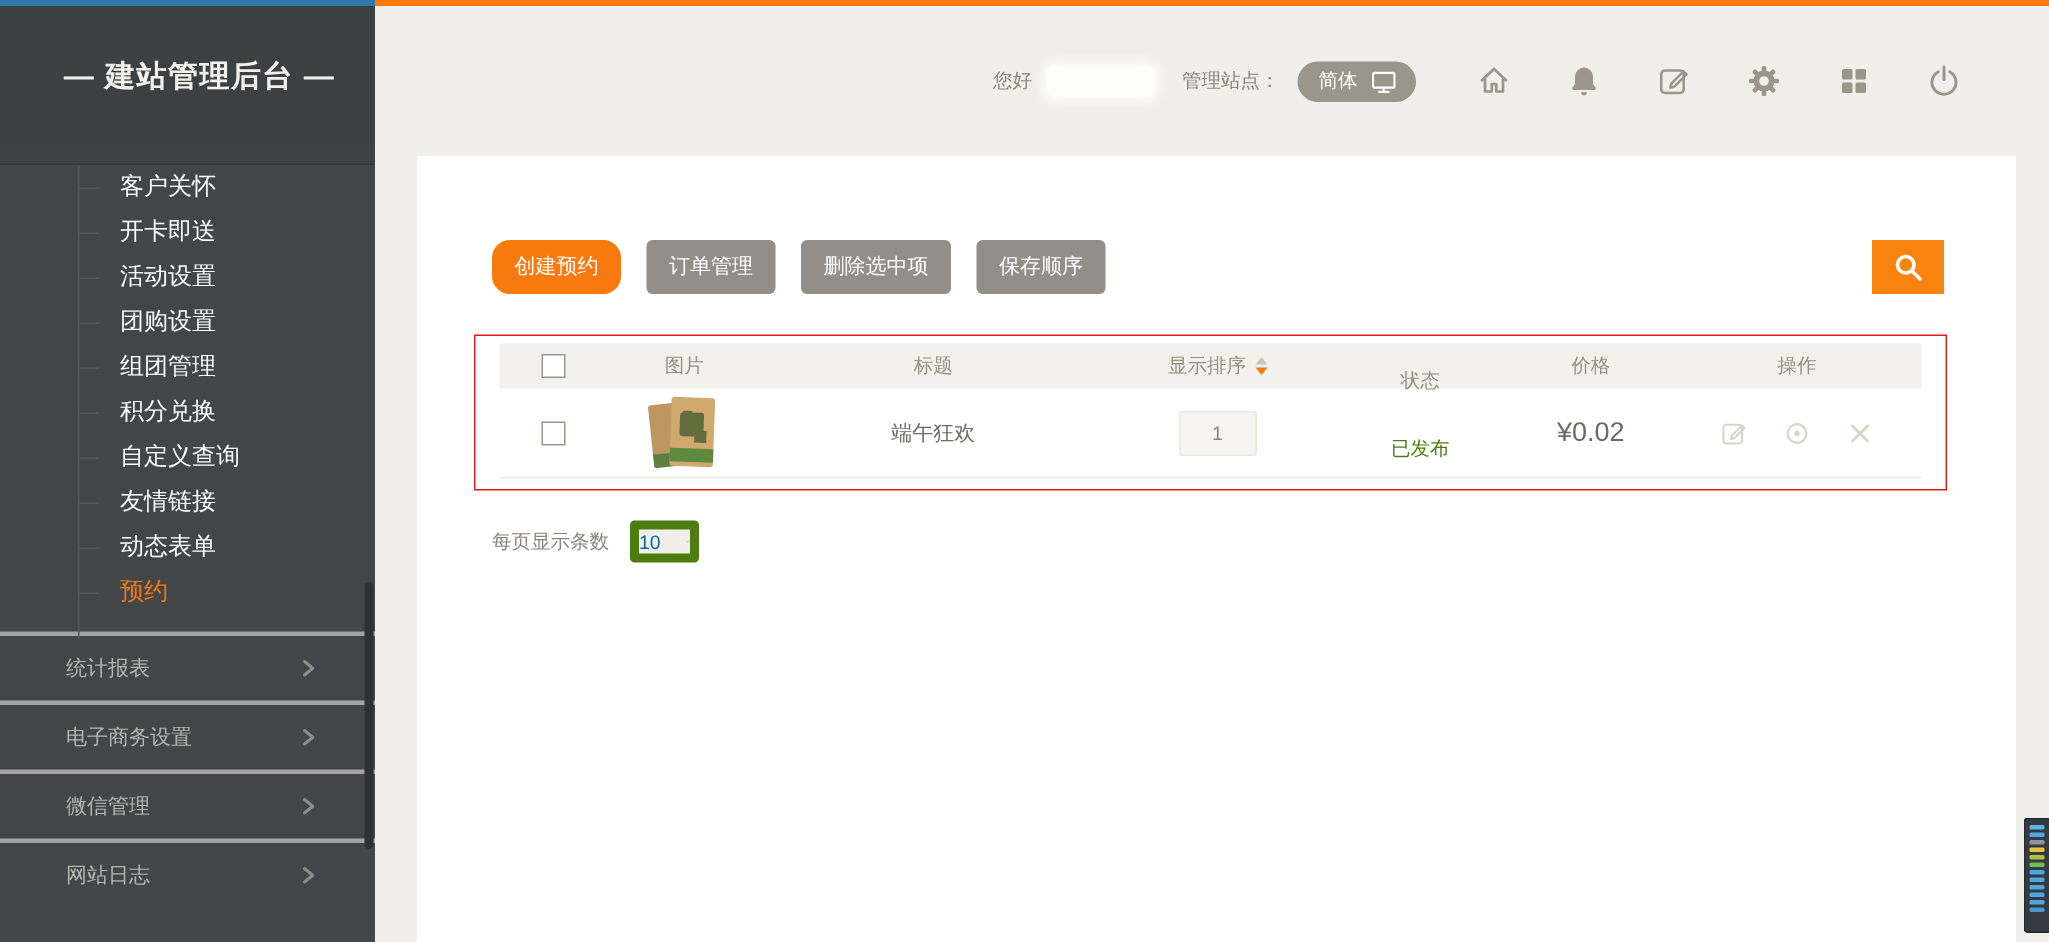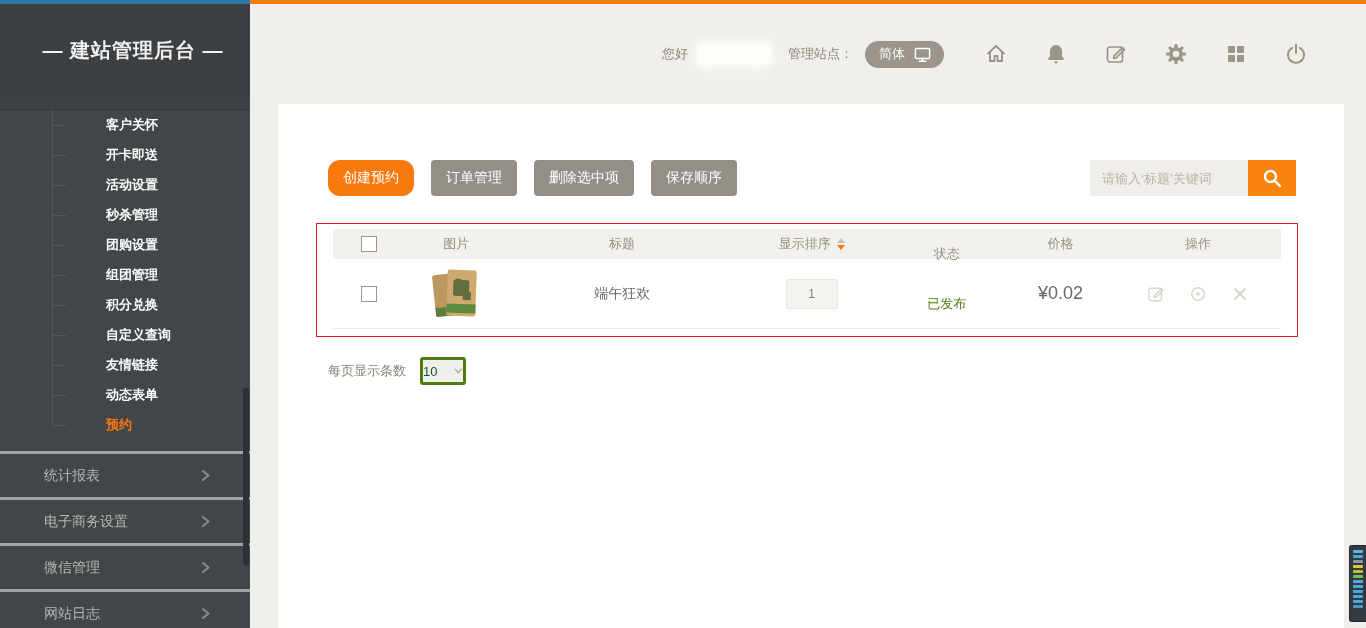--- a/index.html
+++ b/index.html
@@ -13,22 +13,22 @@
   }
 
   
   .sidebar { position:absolute; left:0; top:0; width:250px; height:628px; background:#434649; z-index:2; }
   .sidebar-accent { height:4px; background:#2d78a9; }
   .sidebar-header { height:92px; background:#3d4043; display:flex; align-items:center; justify-content:center;
     color:#f2f0ec; font-size:20px; font-weight:bold; letter-spacing:1px;padding-left:16px; }
   .parent-strip { height:14px; background:#3f4245; border-bottom:1px solid #34373a; }
   .submenu { position:relative; }
   .tree-line { position:absolute; left:52px; top:0; width:1px; height:316px; background:#55585b; }
-  .submenu-item { position:relative; display:block; height:30px; line-height:30px; padding-left:106px;
-    color:#fbfbf9; font-size:13px; cursor:pointer; white-space:nowrap;font-weight:bold; }
+  .submenu-item { position:relative; display:block; height:30px; line-height:30px; padding-left:80px;
+    color:#fbfbf9; font-size:16px; cursor:pointer; white-space:nowrap; }
   .submenu-item::before { content:""; position:absolute; left:52px; top:15px; width:14px; height:1px; background:#55585b; }
   .submenu-item.active { color:#f8790e; }
   .sections { margin-top:11px; }
   .section-row { height:46px; display:flex; align-items:center; justify-content:space-between;
     padding:0 38px 0 44px; color:#b6b5b0; font-size:14px; border-top:3px solid #a3a3a3; cursor:pointer; }
   .section-chevron { width:13px; height:13px; color:#8d8d88; }
   .scroll-thumb { position:absolute; right:1px; top:388px; width:6px; height:178px; background:#2e3134; border-radius:3px; }
 
   
   .main-accent { position:absolute; left:250px; top:0; right:0; height:4px; background:#f87c0c; }
@@ -56,21 +56,21 @@
   .search-input { width:158px; height:36px; background:#f0eeea; border:none; padding:0 12px;
     font-size:13px; color:#8a857c; font-family:inherit; }
   .search-input::placeholder { color:#b9b3a8; }
   .search-btn { width:48px; height:36px; background:#f8830f; border:none; display:flex; align-items:center;
     justify-content:center; cursor:pointer; }
   .search-btn svg { width:24px; height:24px; }
 
   
   .red-box { margin:27px 46px 0 38px; border:1px solid #e11919; padding:5px 16px 7px; }
   .thead { display:flex; align-items:center; height:30px; background:#f3f1ed; color:#94907f; font-size:13px; }
-  .trow { display:flex; align-items:center; height:70px; border-bottom:1px solid #eeece7; font-size:13px;justify-content:center; }
+  .trow { display:flex; align-items:center; height:60px; border-bottom:1px solid #eeece7; font-size:13px; }
   .col { display:flex; align-items:center; justify-content:center; }
   .col-cb { width:7.5%; } .col-img { width:11%; } .col-title { width:24%; } .col-sort { width:16%; }
   .col-status { width:12.5%;margin-top:20px; } .col-price { width:11.5%; } .col-ops { width:17.5%; }
   .cb { appearance:none; -webkit-appearance:none; width:16px; height:16px; border:1px solid #9b958b;
     background:#fff; cursor:pointer; }
   .sort-head { display:flex; align-items:center; gap:6px; }
   .sort-arrows { display:flex; flex-direction:column; gap:2px; cursor:pointer; }
   .arr-up { width:0; height:0; border-left:4px solid transparent; border-right:4px solid transparent;
     border-bottom:5px solid #c9c4ba; }
   .arr-down { width:0; height:0; border-left:4px solid transparent; border-right:4px solid transparent;
@@ -89,22 +89,22 @@
   .pkg-back { position:absolute; left:3px; top:5px; width:24px; height:42px; background:#bd9760;
     border-radius:2px; transform:rotate(-6deg); box-shadow:inset 0 -9px 0 #5d8040; }
   .pkg-front { position:absolute; right:5px; top:1px; width:29px; height:46px; background:#cfa96e;
     border-radius:2px; transform:rotate(2deg); }
   .pkg-front::before { content:""; position:absolute; left:6px; top:10px; width:16px; height:16px;
     background:#3d5a2c; opacity:.75; border-radius:2px; box-shadow:-3px -6px 0 -5px #3d5a2c, 6px 8px 0 -4px #3d5a2c; }
   .pkg-front::after { content:""; position:absolute; left:0; bottom:3px; width:100%; height:9px; background:#5d8a3c; }
 
   
   .pagination { display:flex; align-items:center; margin:20px 0 0 50px; color:#8a857c; font-size:13px; }
-  .pp-select { margin-left:14px; width:46px; height:28px; background:#f1efeb; border:3px solid #4d7c0f;
-    border-radius:3px; display:flex; align-items:center; justify-content:center; gap:17px; color:#14532d; cursor:pointer; }
+  .pp-select { margin-left:14px; width:46px; height:28px; background:#f1efeb; border:6px solid #4d7c0f;
+    border-radius:3px; display:flex; align-items:center; justify-content:center; gap:17px; color:#0369a1; cursor:pointer; }
   .pp-select svg { width:10px; height:10px; color:#b7b2a7; }
 
   
   .float-widget { position:absolute; right:0; top:545px; width:17px; height:77px; background:#343a41;
     border:1px solid #23272c; border-right:none; border-radius:3px 0 0 3px; padding:4px 0 0 3px; z-index:5; }
   .float-widget div { width:10px; height:3px; margin-bottom:2px; border-radius:1px; background:#4fa8dc; }
   .float-widget div:nth-child(1){background:#56b7e0;} .float-widget div:nth-child(3){background:#8a97a0;}
   .float-widget div:nth-child(4){background:#e3c437;} .float-widget div:nth-child(5){background:#b3c23e;}
   .float-widget div:nth-child(6){background:#6fbf52;} .float-widget div:nth-child(12){background:#4698cf;}
 </style>
@@ -114,21 +114,20 @@
 <aside class="sidebar">
   <div class="sidebar-accent"></div>
   <div class="sidebar-header">— 建站管理后台 —</div>
   <div class="parent-strip"></div>
 
   <nav class="submenu">
     <div class="tree-line"></div>
     <a class="submenu-item">客户关怀</a>
     <a class="submenu-item">开卡即送</a>
     <a class="submenu-item">活动设置</a>
-    <a class="submenu-item">秒杀管理</a>
     <a class="submenu-item">团购设置</a>
     <a class="submenu-item">组团管理</a>
     <a class="submenu-item">积分兑换</a>
     <a class="submenu-item">自定义查询</a>
     <a class="submenu-item">友情链接</a>
     <a class="submenu-item">动态表单</a>
     <a class="submenu-item active">预约</a>
   </nav>
 
   <div class="sections">
@@ -230,21 +229,20 @@
 </header>
 
 <section class="card">
 
   <div class="toolbar">
     <button class="btn btn-primary">创建预约</button>
     <button class="btn btn-secondary">订单管理</button>
     <button class="btn btn-secondary">删除选中项</button>
     <button class="btn btn-secondary">保存顺序</button>
     <span class="search-group">
-      <input class="search-input" type="text" placeholder="请输入‘标题’关键词" style="">
       <button class="search-btn">
         <svg viewBox="0 0 24 24" fill="none" stroke="#fff" stroke-width="2.4" stroke-linecap="round">
             <circle cx="10.5" cy="10.5" r="5.5"></circle>
             <line x1="14.8" y1="14.8" x2="20" y2="20"></line>
           </svg>
       </button>
     </span>
   </div>
 
   <div class="red-box">

